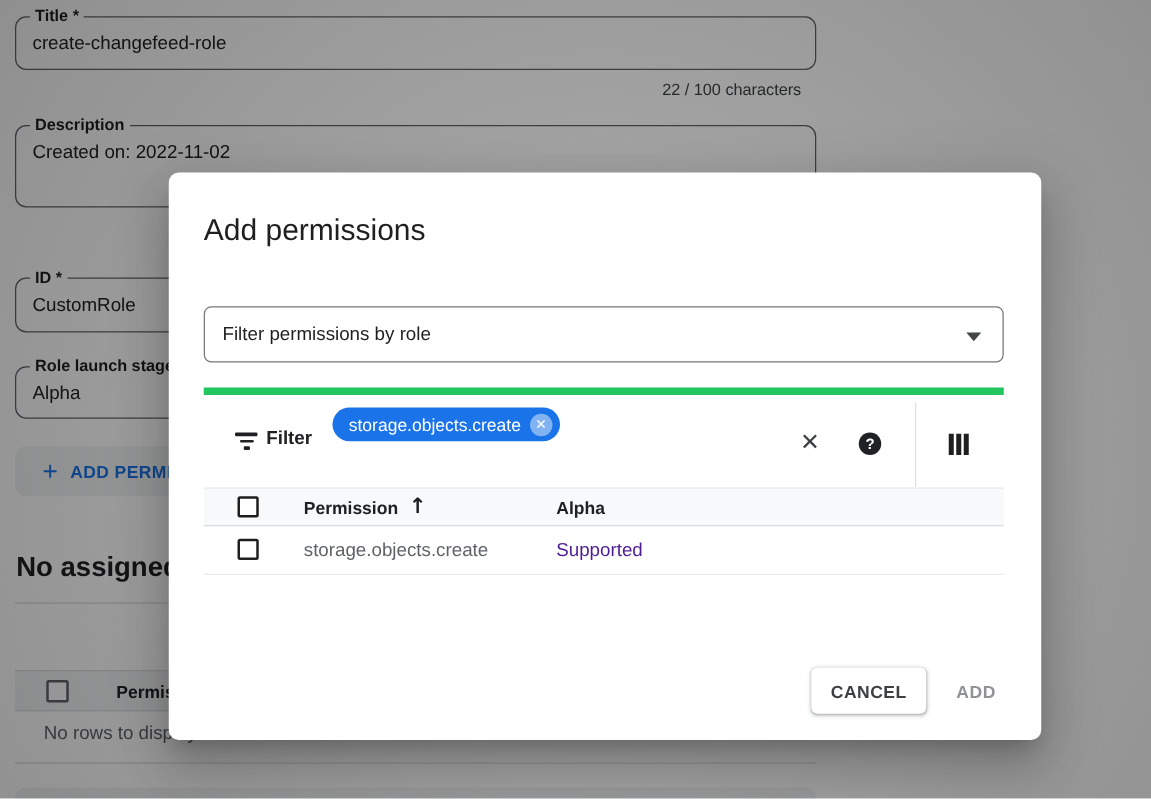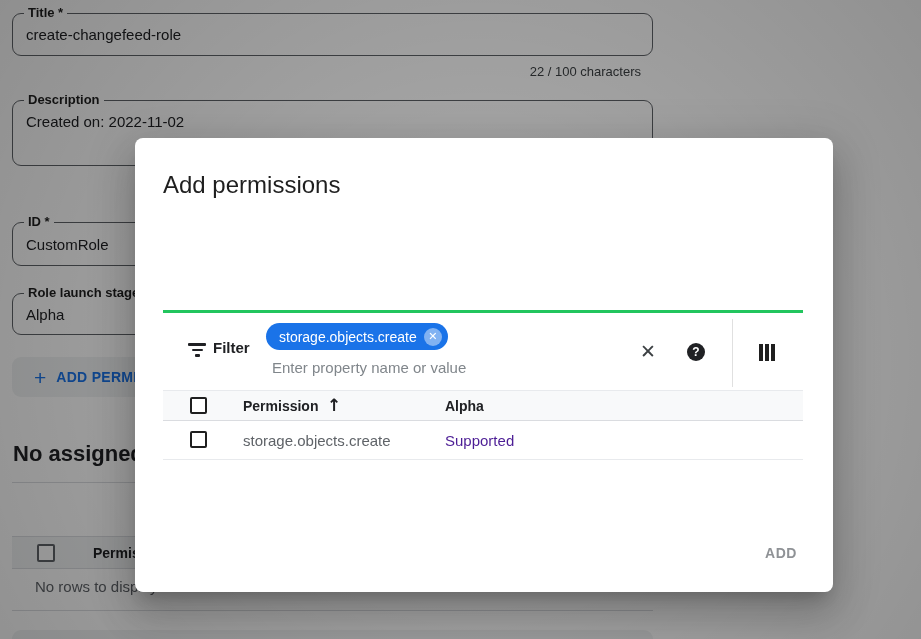--- a/index.html
+++ b/index.html
@@ -42,21 +42,21 @@
   .overlay { position:absolute; z-index:5; inset:0; background:radial-gradient(circle at 480px 360px, rgba(0,0,0,.34) 25%, rgba(0,0,0,.44) 100%); }
 
   
   .modal { position:absolute; z-index:10; left:135px; top:138px; width:698px; height:454px; background:#fff; border-radius:8px;
            box-shadow:0 11px 15px -7px rgba(0,0,0,.2), 0 24px 38px 3px rgba(0,0,0,.14), 0 9px 46px 8px rgba(0,0,0,.12); }
   .dlg-title { position:absolute; left:28px; top:33px; font-size:24px; font-weight:400; color:#1f1f1f; }
   .dlg-select { position:absolute; left:28px; top:107px; width:640px; height:45px; border:1px solid #75777b; border-radius:6px; display:flex; align-items:center; padding-left:14px; cursor:pointer; }
   .dlg-select .sel-text { font-size:15px; color:#1f1f1f; }
   .caret { position:absolute; right:17px; top:20px; width:0; height:0; border-left:6px solid transparent; border-right:6px solid transparent; border-top:7px solid #44474a; }
 
-  .dlg-toolbar { position:absolute; left:28px; top:172px; width:640px; height:80px; border-top:3px solid #22c55e; }
+  .dlg-toolbar { position:absolute; left:28px; top:172px; width:640px; height:80px; border-top:6px solid #22c55e; }
   .tb-filtericon { position:absolute; left:25px; top:30px; }
   .tb-filterlabel { position:absolute; left:50px; top:26px; }
   .chip { position:absolute; left:103px; top:10px; height:27px; border-radius:14px; background:#1a73e8; display:inline-flex; align-items:center; gap:7px; padding:0 6px 0 13px; }
   .chip .chip-text { color:#fff; font-size:14px; white-space:nowrap; }
   .chip .chip-x { width:18px; height:18px; border-radius:50%; background:rgba(255,255,255,.45); color:#fff; font-size:11px; font-weight:700; display:flex; align-items:center; justify-content:center; cursor:pointer; font-family:"DejaVu Sans",sans-serif; }
   .tb-input { position:absolute; left:109px; top:46px; width:280px; border:none; outline:none; font-family:inherit; font-size:15px; color:#202124; background:transparent; }
   .tb-input::placeholder { color:#80868b; opacity:1; }
   .tb-clear { position:absolute; left:472px; top:25px; width:26px; height:26px; font-size:19px; color:#3c4043; display:flex; align-items:center; justify-content:center; cursor:pointer; font-family:"DejaVu Sans",sans-serif; }
   .tb-help { position:absolute; left:524px; top:30px; width:18px; height:18px; border-radius:50%; background:#202124; color:#fff; font-size:12px; font-weight:700; display:flex; align-items:center; justify-content:center; cursor:pointer; }
   .tb-divider { position:absolute; left:569px; top:6px; width:1px; height:68px; background:#e0e0e0; }
@@ -125,33 +125,36 @@
   </div>
   <div class="bg-empty">No rows to display</div>
   <div class="hr hr2"></div>
   <div class="bg-bottomrect"></div>
 
   <div class="overlay"></div>
 
   <div class="modal">
     <div class="dlg-title">Add permissions</div>
 
+    <div class="dlg-select">
+      <span class="sel-text">Filter permissions by role</span>
+      <span class="caret"></span>
+    </div>
 
     <div class="dlg-toolbar">
       <span class="filtericon tb-filtericon">
           <i></i>
           <i></i>
           <i></i>
         </span>
       <span class="flabel2 tb-filterlabel">Filter</span>
       <span class="chip">
         <span class="chip-text">storage.objects.create</span>
         <span class="chip-x">✕</span>
       </span>
-      <input class="tb-input" placeholder="Enter property name or value" style="">
       <span class="tb-clear">✕</span>
       <span class="tb-help">?</span>
       <span class="tb-divider"></span>
       <span class="colicon">
           <i></i>
           <i></i>
           <i></i>
         </span>
     </div>
 
@@ -161,16 +164,17 @@
       <span class="th-sort">↑</span>
       <span class="th-status">Alpha</span>
     </div>
 
     <div class="dlg-row">
       <span class="cb"></span>
       <span class="td-perm">storage.objects.create</span>
       <span class="td-status">Supported</span>
     </div>
 
+    <button class="btn-cancel">CANCEL</button>
     <button class="btn-add">ADD</button>
   </div>
 
 </div>
 
 </body></html>

